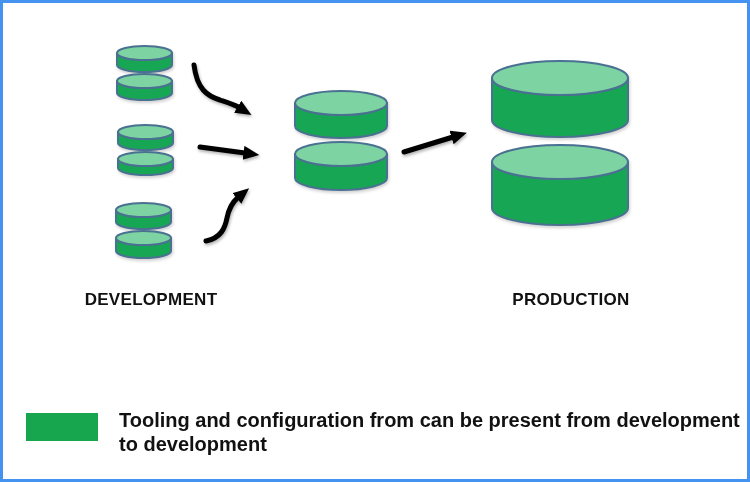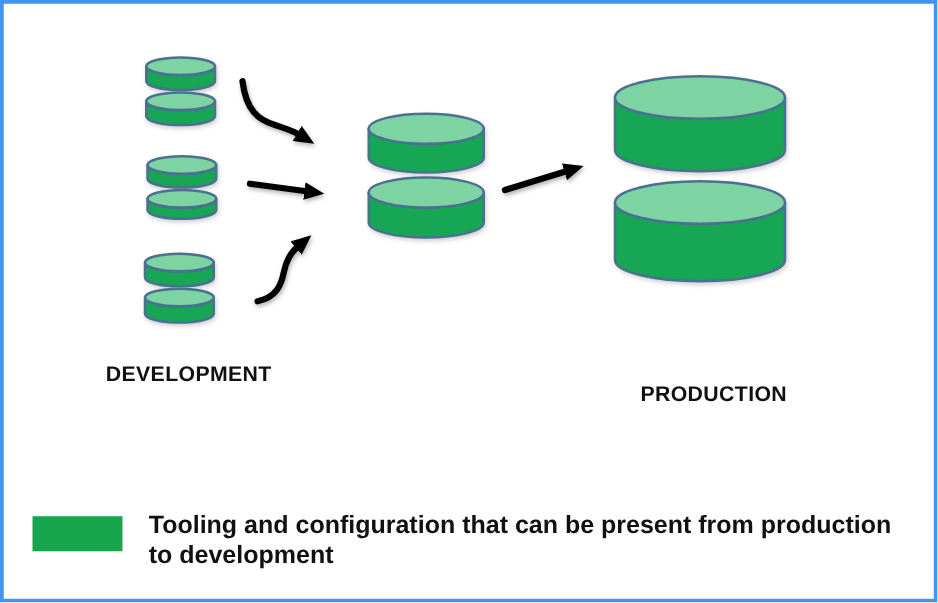--- a/index.html
+++ b/index.html
@@ -36,21 +36,21 @@
     position:absolute;
     top:287px;
     text-align:center;
     font-weight:bold;
     font-size:17px;
     letter-spacing:0.3px;
     color:var(--c-text,#111111);
   }
   .stage-label.dev{left:58px;width:180px;}
   .stage-label.test{left:270px;width:140px;}
-  .stage-label.prod{left:488px;width:160px;margin-top:16px;}
+  .stage-label.prod{left:488px;width:160px;}
   .legend{position:absolute;left:0;top:402px;width:744px;height:60px;}
   .legend-swatch{
     position:absolute;left:23px;top:8px;
     width:72px;height:28px;
     background:var(--c-legend_swatch,#17A64E);
   }
   .legend-text{
     position:absolute;left:116px;top:3px;width:625px;
     font-weight:bold;font-size:20px;line-height:24px;
     color:var(--c-text,#111111);
@@ -108,18 +108,18 @@
       <line x1="401" y1="149" x2="450" y2="134" marker-end="url(#ah)"></line>
     </g>
   </svg>
 
   <div class="stage-label dev">DEVELOPMENT</div>
   <div class="stage-label prod">PRODUCTION</div>
 
   <div class="legend">
     <div class="legend-swatch"></div>
     <div class="legend-text">
-      <div>Tooling and configuration that can be present from production</div>
+      <div>Tooling and configuration from can be present from development</div>
       <div>to development</div>
     </div>
   </div>
 
 </div>
 
 </body></html>

